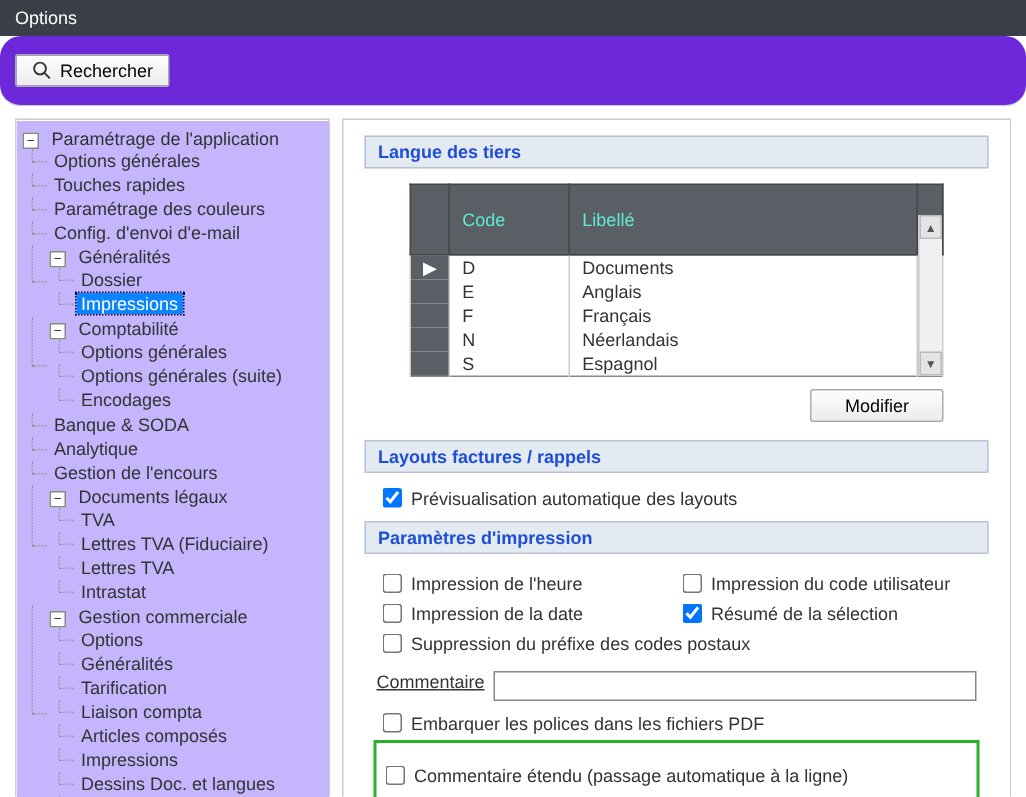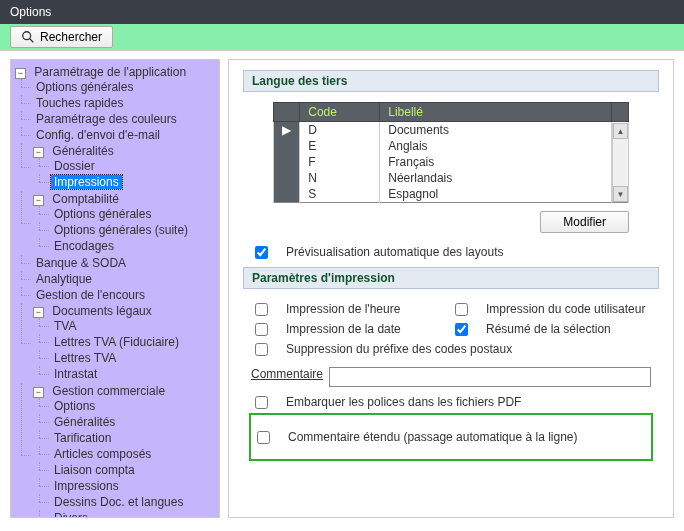--- a/index.html
+++ b/index.html
@@ -13,23 +13,24 @@
     height: 531px;
     overflow: hidden;
   }
   .titlebar {
     background: #3a3f47;
     color: #fff;
     padding: 5px 10px;
     font-size: 12px;
   }
   .toolbar {
-    background: #86efac;
+    background: #6d28d9;
     border-bottom: 1px solid #ccc;
-    padding: 2px 10px;
+    padding: 12px 10px;
+    border-radius: 14px;
   }
   .btn {
     display: inline-flex;
     align-items: center;
     gap: 5px;
     background: linear-gradient(#fdfdfd, #ececec);
     border: 1px solid #aaa;
     border-radius: 2px;
     padding: 3px 10px;
     font-size: 12px;
@@ -76,49 +77,49 @@
     flex: 1;
     border: 1px solid #ccc;
     margin: 8px 10px 8px 4px;
     padding: 10px 14px;
     overflow-y: auto;
     background: #fff;
   }
   .section-header {
     background: #e4eaf2;
     border: 1px solid #b8c4d6;
-    color: #14532d;
+    color: #1d4ed8;
     font-weight: bold;
     padding: 3px 8px;
     margin: 8px 0 10px 0;
     font-size: 12px;
   }
   .section-header:first-child { margin-top: 0; }
   .lang-wrap { position: relative; margin: 0 30px 8px 30px; }
   .lang-table {
     border: 1px solid #888; width: 100%; border-collapse: collapse;
   }
   .lang-table th {
-    background: #5a5f66; color: #bef264; text-align: left;
-    padding: 2px 8px; border: 1px solid #444; font-weight: normal;
+    background: #5a5f66; color: #5eead4; text-align: left;
+    padding: 16px 8px; border: 1px solid #444; font-weight: normal;
   }
   .lang-table td {
     padding: 1px 8px; border-left: 1px solid #ccc; border-right: 1px solid #ccc;
   }
   .lang-scroll {
     position: absolute; right: 1px; top: 21px; bottom: 1px; width: 16px;
     background: #f0f0f0; border-left: 1px solid #ccc;
   }
   .scroll-btn {
     height: 16px; background: #e4e4e4; border: 1px solid #bbb;
     display: flex; align-items: center; justify-content: center;
     font-size: 8px; color: #555;
   }
   .btn-row { text-align: right; margin: 8px 30px 12px 0; }
-  .check-row { display: flex; align-items: flex-end; gap: 18px; margin: 4px 12px; }
+  .check-row { display: flex; align-items: flex-start; gap: 6px; margin: 4px 12px; }
   .check-grid { display: flex; flex-wrap: wrap; margin: 0 8px; }
   .check-grid .check-row { width: 50%; margin: 3px 0; padding-left: 4px; }
   .check-grid .check-row.full { width: 100%; }
   input[type=checkbox] { margin: 0; }
   .field-row { display: flex; align-items: flex-start; gap: 6px; margin: 8px 8px; text-decoration: underline; }
   .field-row input[type=text] {
     flex: 1; border: 1px solid #888; padding: 2px 4px; font-size: 12px;
   }
   .highlight-box {
     border: 2px solid #2bb02b; padding: 15px 6px; margin: 4px 6px;
@@ -183,22 +184,22 @@
               <li><span class="node">Intrastat</span></li>
             </ul>
           </li>
           <li>
             <span class="exp">−</span>
             <span class="node">Gestion commerciale</span>
             <ul>
               <li><span class="node">Options</span></li>
               <li><span class="node">Généralités</span></li>
               <li><span class="node">Tarification</span></li>
+              <li><span class="node">Liaison compta</span></li>
               <li><span class="node">Articles composés</span></li>
-              <li><span class="node">Liaison compta</span></li>
               <li><span class="node">Impressions</span></li>
               <li><span class="node">Dessins Doc. et langues</span></li>
               <li><span class="node">Divers</span></li>
             </ul>
           </li>
         </ul>
       </li>
     </ul>
   </div>
 
@@ -255,20 +256,21 @@
         <div class="scroll-btn" style="position:absolute;bottom:0;left:0;right:0">▼</div>
       </div>
     </div>
 
     <div class="btn-row">
       <button class="btn" style="padding:3px 22px">
         <span>Modifier</span>
       </button>
     </div>
 
+    <div class="section-header">Layouts factures / rappels</div>
 
     <div class="check-row">
       <input type="checkbox" checked="" style="">
       <span>Prévisualisation automatique des layouts</span>
     </div>
 
     <div class="section-header">Paramètres d'impression</div>
 
     <div class="check-grid">
       <div class="check-row">

